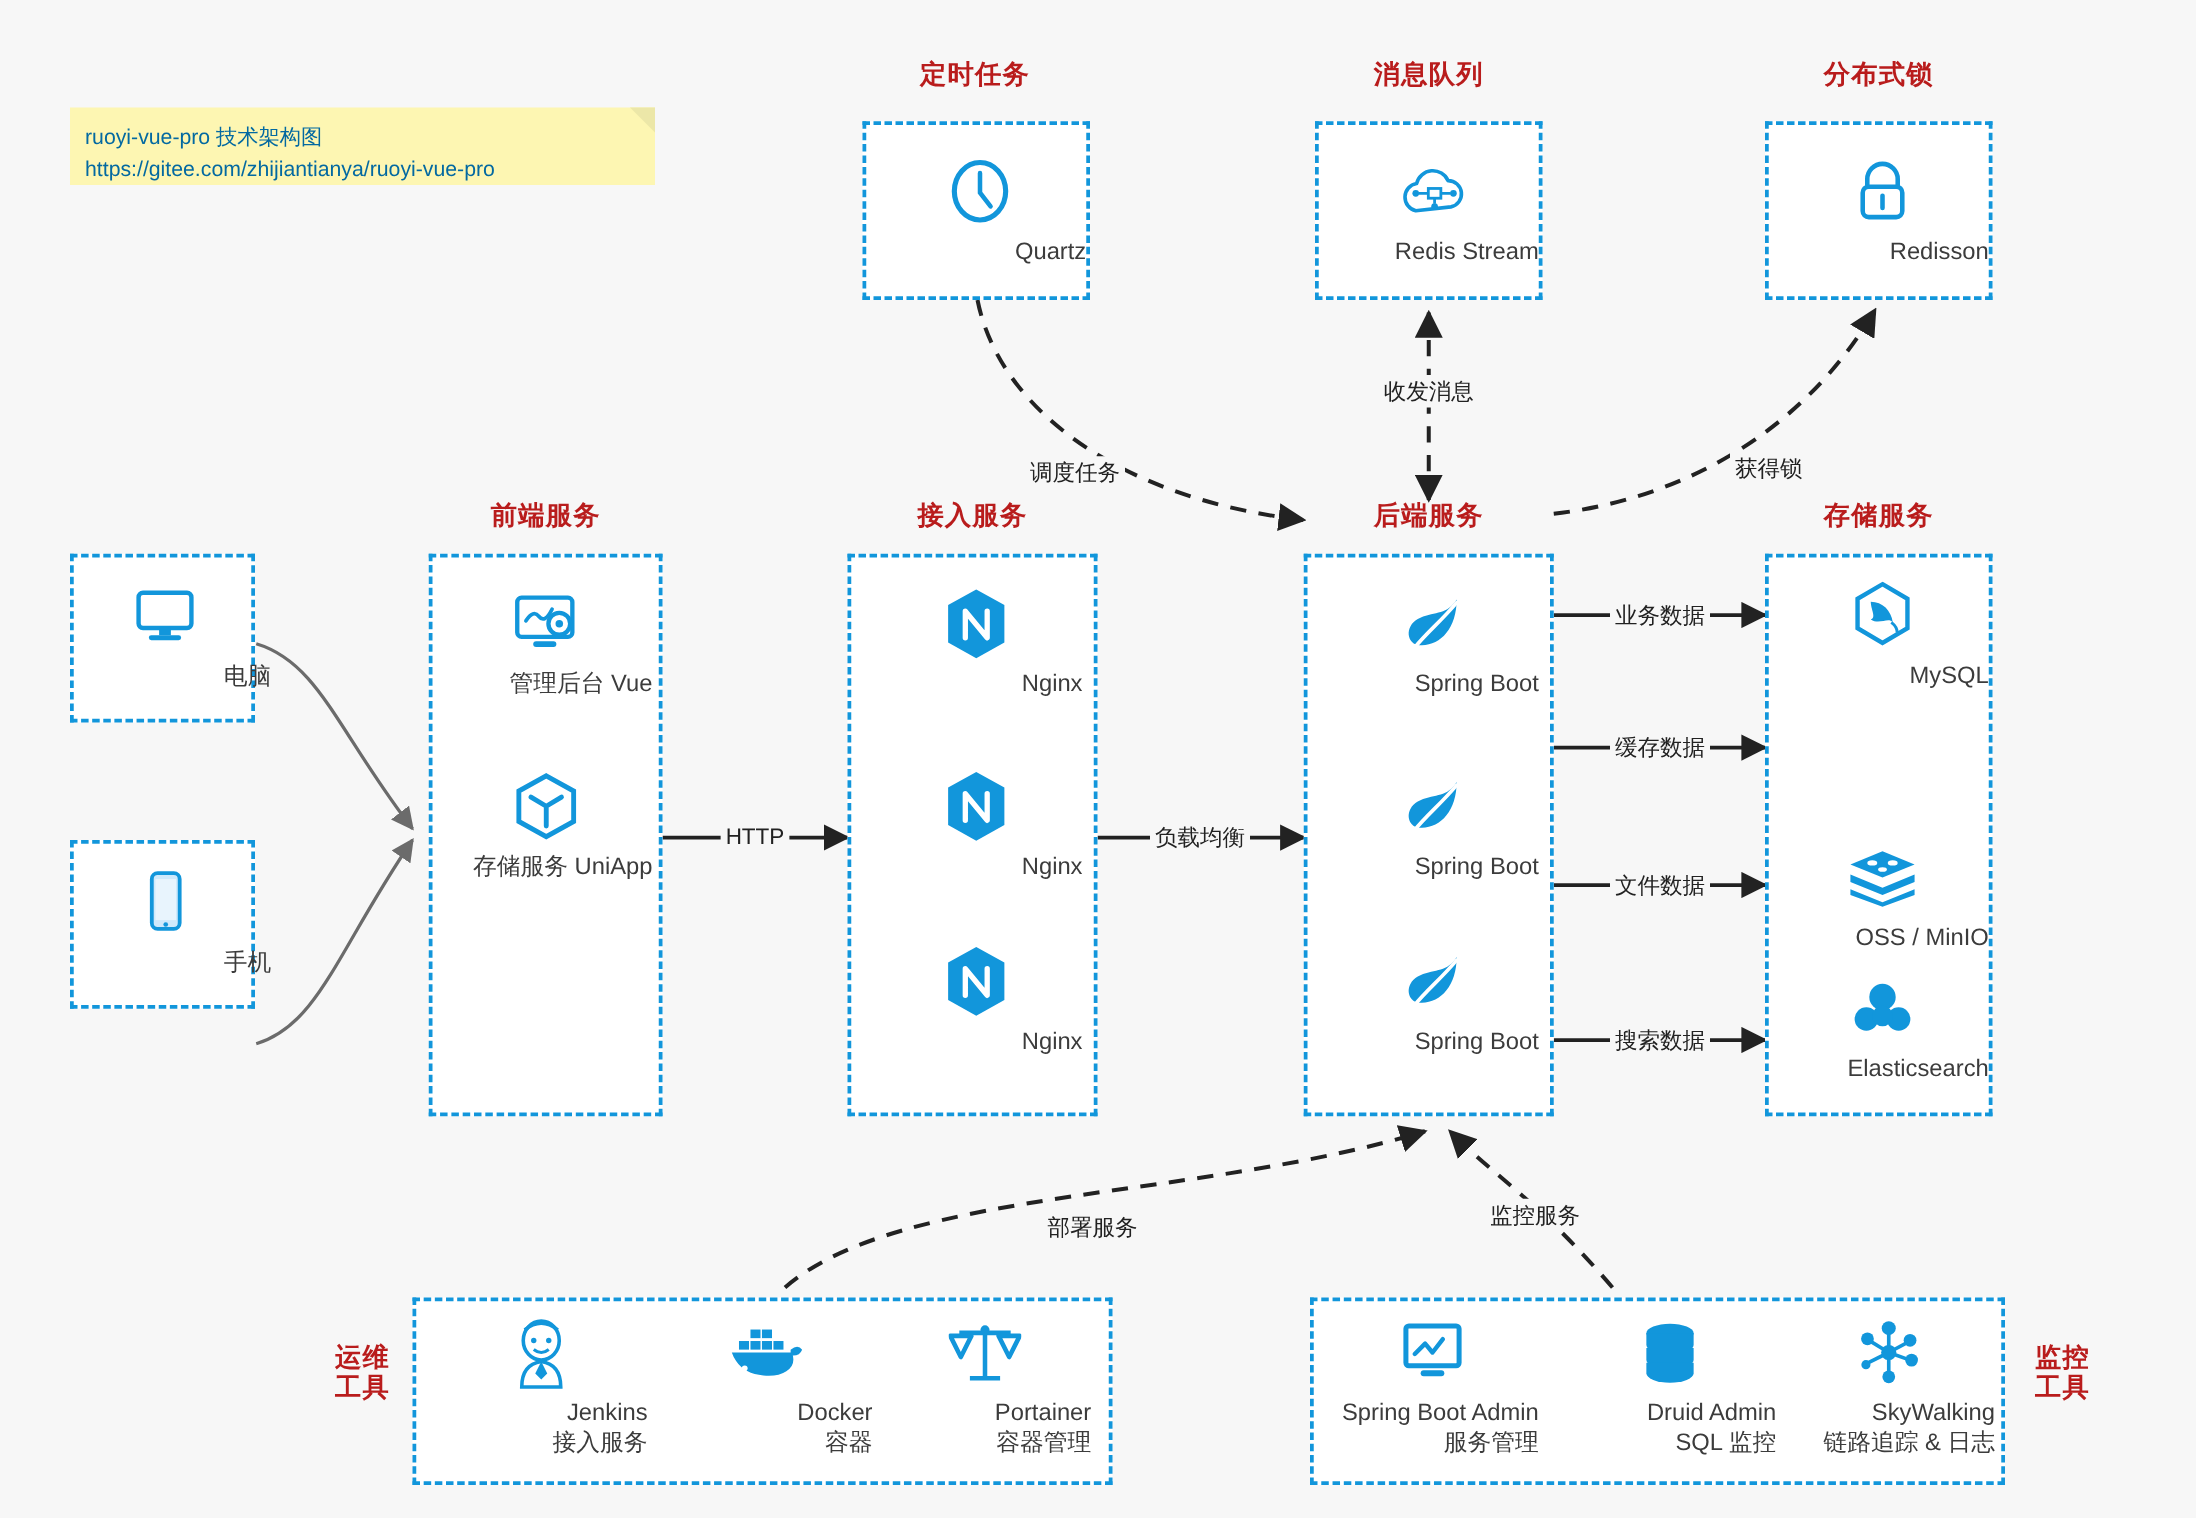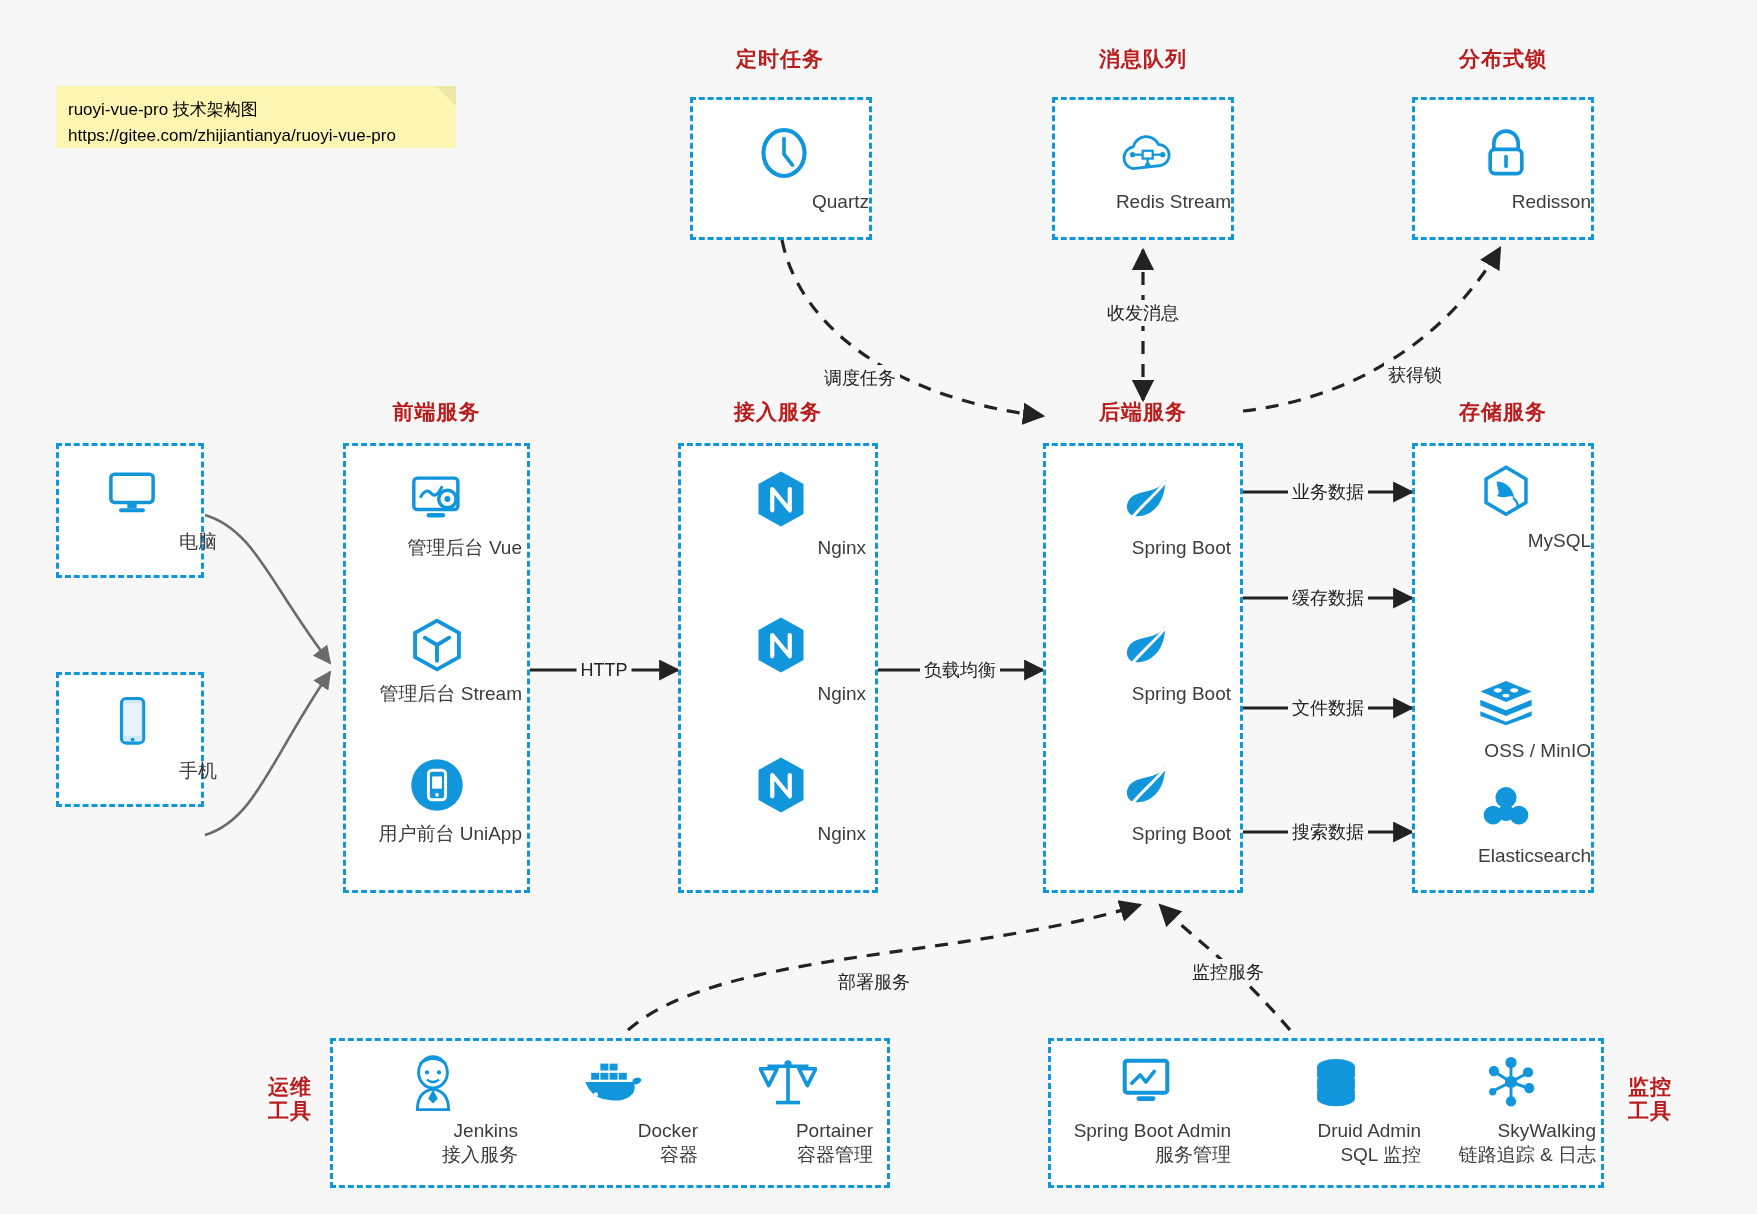--- a/index.html
+++ b/index.html
@@ -43,25 +43,25 @@
     color:#3c3c3c;
     line-height:1.25;
     white-space:nowrap;
   }
   .node .cap2{
     font-size:19px;color:#3c3c3c;line-height:1.25;white-space:nowrap;
   }
 
   
   #note{
-    position:absolute;left:56px;top:86px;width:400px;height:62px;
+    position:absolute;left:56px;top:86px;width:468px;height:62px;
     background:#fdf6b2;
     box-sizing:border-box;
     padding:11px 14px 0 12px;
-    font-size:17px;color:#000000;line-height:1.55;
+    font-size:17px;color:#0369a1;line-height:1.55;
   }
   #note .corner{
     position:absolute;right:0;top:0;width:0;height:0;
     border-top:20px solid #ece7a8;
     border-left:20px solid transparent;
   }
   #note div{white-space:nowrap;}
 
   
   .elabel{
@@ -206,32 +206,21 @@
       </div>
       <div class="cap">管理后台 Vue</div>
     </div>
     <div class="node" style="left:6px;top:168px;">
       <div class="ico">
         <svg width="56" height="56" viewBox="0 0 46 46">
           <path d="M23 3 L41 13 L41 33 L23 43 L5 33 L5 13 Z" fill="none" stroke="#1296db" stroke-width="3.2"></path>
           <path d="M23 23 L23 36 M23 23 L13 17 M23 23 L33 17" fill="none" stroke="#1296db" stroke-width="3.2" stroke-linecap="round"></path>
         </svg>
       </div>
-      <div class="cap">管理后台 Stream</div>
-    </div>
-    <div class="node" style="left:6px;top:308px;">
-      <div class="ico">
-        <svg width="54" height="54" viewBox="0 0 44 44">
-          <circle cx="22" cy="22" r="21" fill="#1296db"></circle>
-          <rect x="15" y="10" width="14" height="24" rx="3" fill="none" stroke="#fff" stroke-width="2.4"></rect>
-          <rect x="18" y="15" width="8" height="10" fill="#fff"></rect>
-          <circle cx="22" cy="30" r="1.5" fill="#fff"></circle>
-        </svg>
-      </div>
-      <div class="cap">用户前台 UniApp</div>
+      <div class="cap">存储服务 UniApp</div>
     </div>
   </div>
 
   <div class="gtitle" style="left:678px;top:398px;width:200px;">接入服务</div>
   <div class="gbox" style="left:678px;top:443px;width:200px;height:450px;">
     <div class="node" style="left:15px;top:22px;">
       <div class="ico">
         <svg width="56" height="60" viewBox="0 0 44 48">
           <path d="M22 2 L40 12 L40 36 L22 46 L4 36 L4 12 Z" fill="#1296db"></path>
           <path d="M15 33 L15 16 L29 33 L29 16" fill="none" stroke="#fff" stroke-width="3.4" stroke-linejoin="round" stroke-linecap="round"></path>

